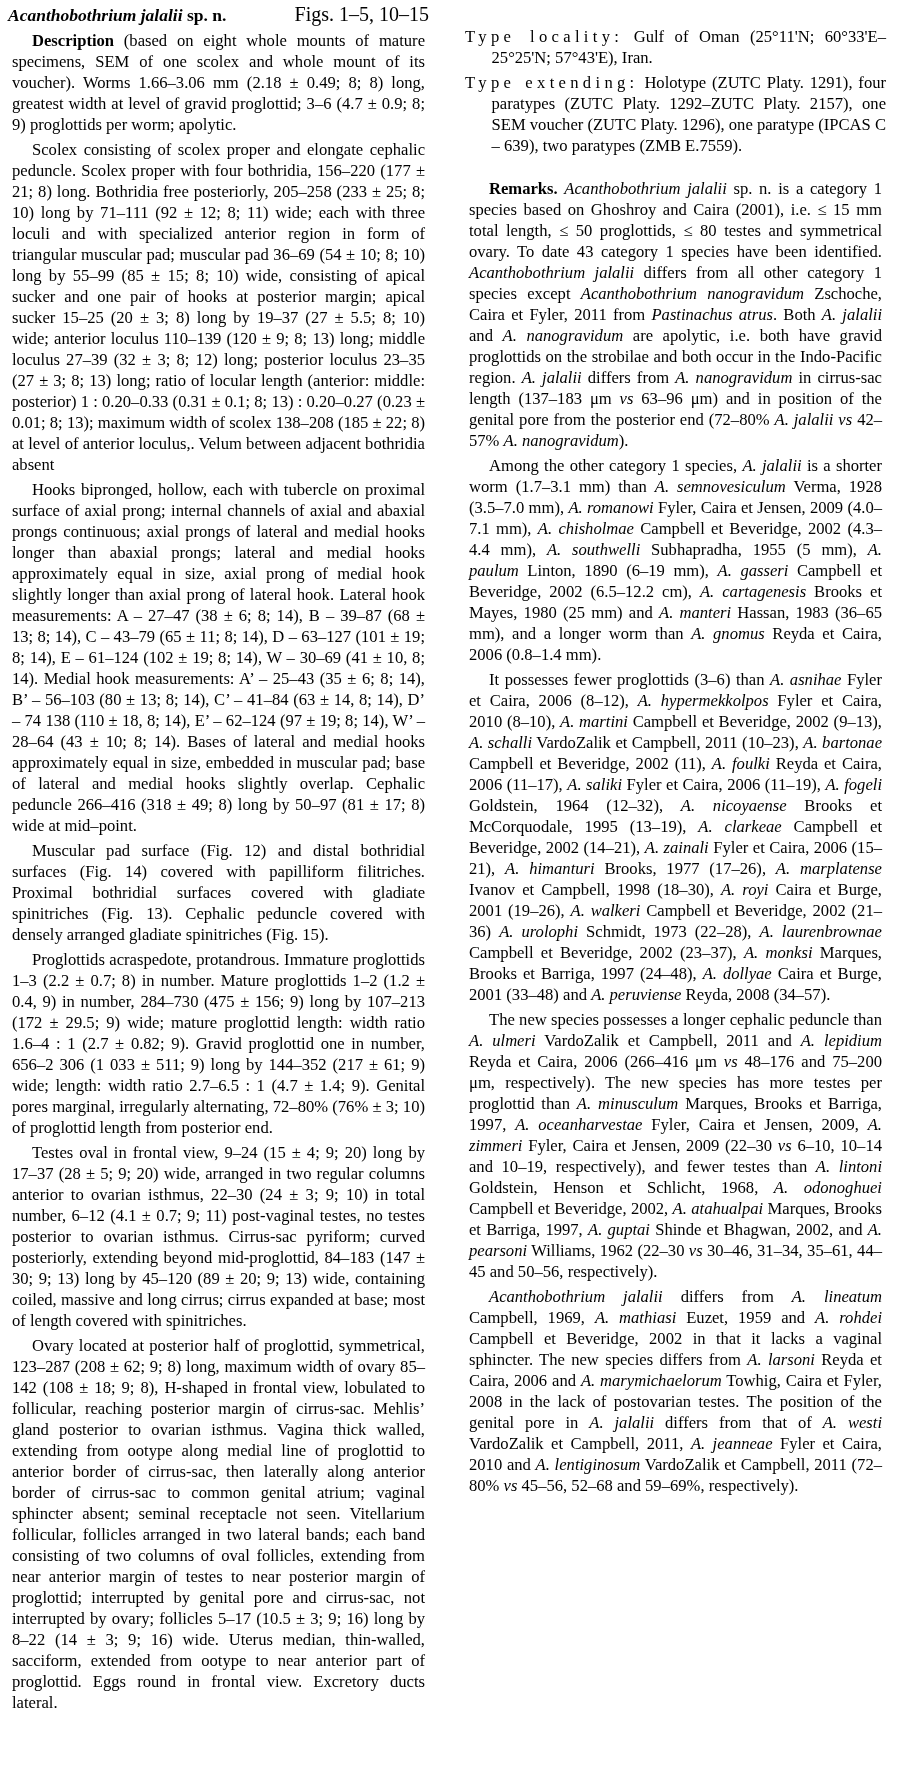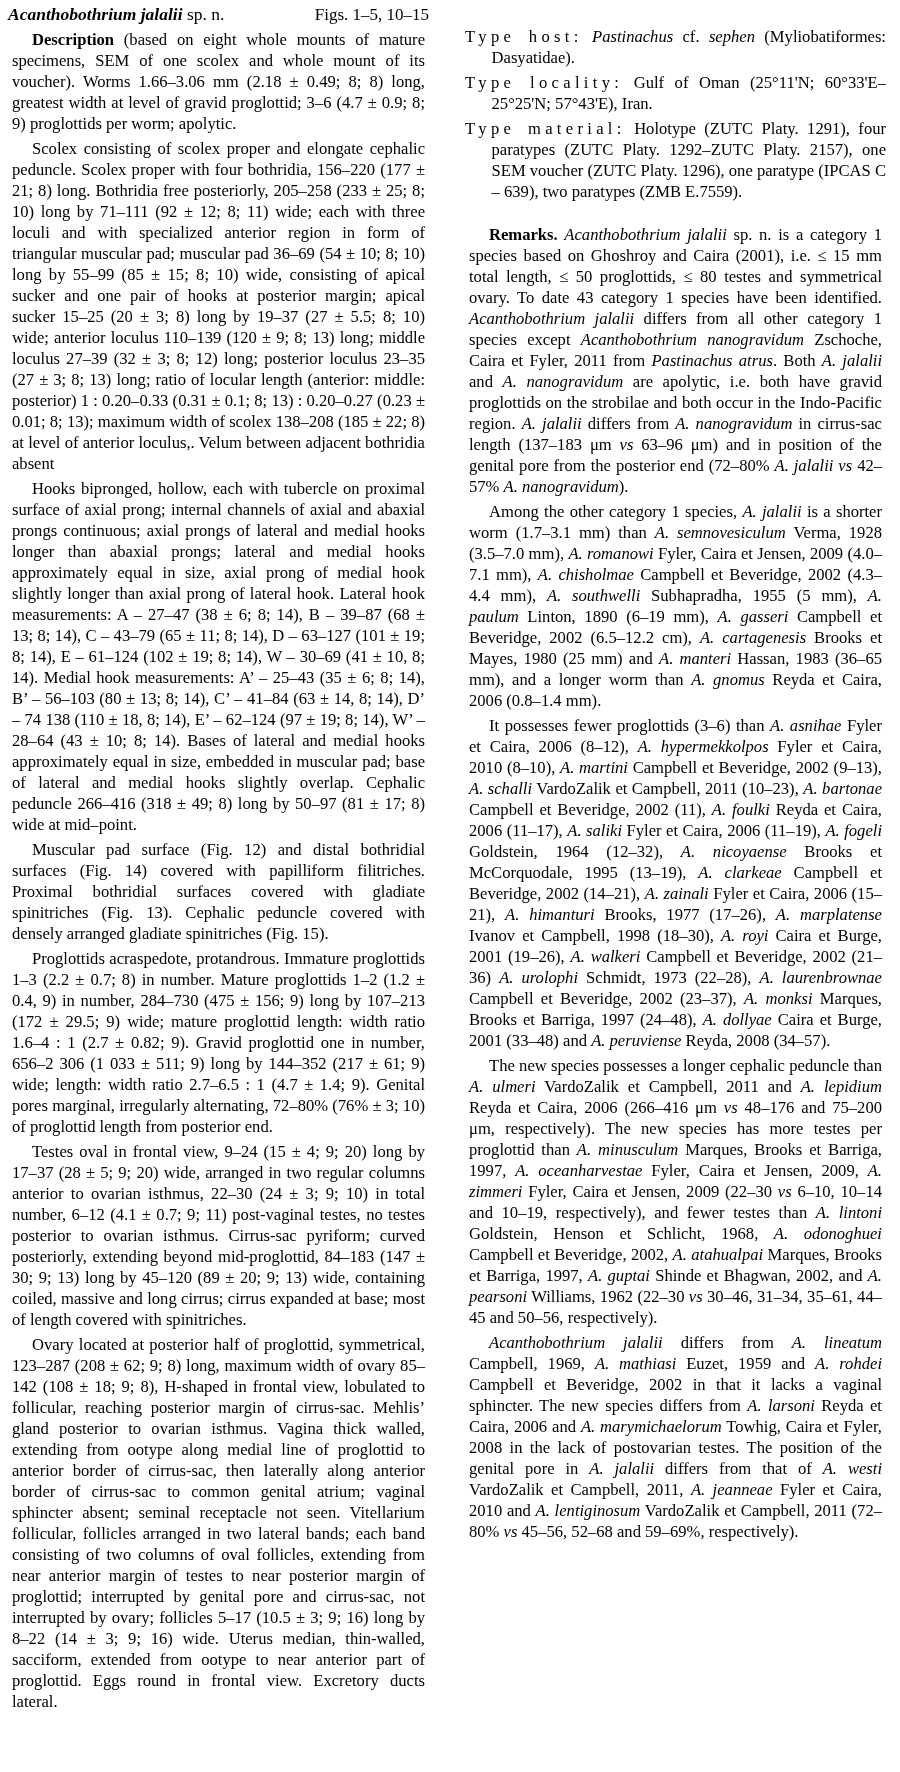--- a/index.html
+++ b/index.html
@@ -34,24 +34,24 @@
     margin-bottom: 2px;
     text-align: left;
   }
   .title-species {
     font-weight: bold;
     font-style: italic;
     font-size: 17.5px;
   }
   .title-rank {
     font-style: normal;
-    font-weight: normal;
+    font-weight: bold;
   }
   .title-figs {
-    font-size: 17px;
+    font-size: 20px;
   }
   p.body-par {
     margin: 4px;
     text-indent: 20px;
   }
   .right-col {
     padding-top: 22px;
   }
   p.entry {
     margin: 0 0 4px 0;
@@ -82,33 +82,29 @@
     <p class="body-par">Scolex consisting of scolex proper and elongate cephalic peduncle. Scolex proper with four bothridia, 156–220 (177 ± 21; 8) long. Bothridia free posteriorly, 205–258 (233 ± 25; 8; 10) long by 71–111 (92 ± 12; 8; 11) wide; each with three loculi and with specialized anterior region in form of triangular muscular pad; muscular pad 36–69 (54 ± 10; 8; 10) long by 55–99 (85 ± 15; 8; 10) wide, consisting of apical sucker and one pair of hooks at posterior margin; apical sucker 15–25 (20 ± 3; 8) long by 19–37 (27 ± 5.5; 8; 10) wide; anterior loculus 110–139 (120 ± 9; 8; 13) long; middle loculus 27–39 (32 ± 3; 8; 12) long; posterior loculus 23–35 (27 ± 3; 8; 13) long; ratio of locular length (anterior: middle: posterior) 1 : 0.20–0.33 (0.31 ± 0.1; 8; 13) : 0.20–0.27 (0.23 ± 0.01; 8; 13); maximum width of scolex 138–208 (185 ± 22; 8) at level of anterior loculus,. Velum between adjacent bothridia absent</p>
     <p class="body-par">Hooks bipronged, hollow, each with tubercle on proximal surface of axial prong; internal channels of axial and abaxial prongs continuous; axial prongs of lateral and medial hooks longer than abaxial prongs; lateral and medial hooks approximately equal in size, axial prong of medial hook slightly longer than axial prong of lateral hook. Lateral hook measurements: A – 27–47 (38 ± 6; 8; 14), B – 39–87 (68 ± 13; 8; 14), C – 43–79 (65 ± 11; 8; 14), D – 63–127 (101 ± 19; 8; 14), E – 61–124 (102 ± 19; 8; 14), W – 30–69 (41 ± 10, 8; 14). Medial hook measurements: A’ – 25–43 (35 ± 6; 8; 14), B’ – 56–103 (80 ± 13; 8; 14), C’ – 41–84 (63 ± 14, 8; 14), D’ – 74 138 (110 ± 18, 8; 14), E’ – 62–124 (97 ± 19; 8; 14), W’ – 28–64 (43 ± 10; 8; 14). Bases of lateral and medial hooks approximately equal in size, embedded in muscular pad; base of lateral and medial hooks slightly overlap. Cephalic peduncle 266–416 (318 ± 49; 8) long by 50–97 (81 ± 17; 8) wide at mid–point.</p>
     <p class="body-par">Muscular pad surface (Fig. 12) and distal bothridial surfaces (Fig. 14) covered with papilliform filitriches. Proximal bothridial surfaces covered with gladiate spinitriches (Fig. 13). Cephalic peduncle covered with densely arranged gladiate spinitriches (Fig. 15).</p>
     <p class="body-par">Proglottids acraspedote, protandrous. Immature proglottids 1–3 (2.2 ± 0.7; 8) in number. Mature proglottids 1–2 (1.2 ± 0.4, 9) in number, 284–730 (475 ± 156; 9) long by 107–213 (172 ± 29.5; 9) wide; mature proglottid length: width ratio 1.6–4 : 1 (2.7 ± 0.82; 9). Gravid proglottid one in number, 656–2 306 (1 033 ± 511; 9) long by 144–352 (217 ± 61; 9) wide; length: width ratio 2.7–6.5 : 1 (4.7 ± 1.4; 9). Genital pores marginal, irregularly alternating, 72–80% (76% ± 3; 10) of proglottid length from posterior end.</p>
     <p class="body-par">Testes oval in frontal view, 9–24 (15 ± 4; 9; 20) long by 17–37 (28 ± 5; 9; 20) wide, arranged in two regular columns anterior to ovarian isthmus, 22–30 (24 ± 3; 9; 10) in total number, 6–12 (4.1 ± 0.7; 9; 11) post-vaginal testes, no testes posterior to ovarian isthmus. Cirrus-sac pyriform; curved posteriorly, extending beyond mid-proglottid, 84–183 (147 ± 30; 9; 13) long by 45–120 (89 ± 20; 9; 13) wide, containing coiled, massive and long cirrus; cirrus expanded at base; most of length covered with spinitriches.</p>
     <p class="body-par">Ovary located at posterior half of proglottid, symmetrical, 123–287 (208 ± 62; 9; 8) long, maximum width of ovary 85–142 (108 ± 18; 9; 8), H-shaped in frontal view, lobulated to follicular, reaching posterior margin of cirrus-sac. Mehlis’ gland posterior to ovarian isthmus. Vagina thick walled, extending from ootype along medial line of proglottid to anterior border of cirrus-sac, then laterally along anterior border of cirrus-sac to common genital atrium; vaginal sphincter absent; seminal receptacle not seen. Vitellarium follicular, follicles arranged in two lateral bands; each band consisting of two columns of oval follicles, extending from near anterior margin of testes to near posterior margin of proglottid; interrupted by genital pore and cirrus-sac, not interrupted by ovary; follicles 5–17 (10.5 ± 3; 9; 16) long by 8–22 (14 ± 3; 9; 16) wide. Uterus median, thin-walled, sacciform, extended from ootype to near anterior part of proglottid. Eggs round in frontal view. Excretory ducts lateral.</p>
   </div>
 
   <div class="col right-col">
 
-    <p class="entry">
-      <span class="entry-label">Type host:</span>
-      <span class="entry-text"><i>Pastinachus</i> cf. <i>sephen</i> (Myliobatiformes: Dasyatidae).</span>
-    </p>
 
     <p class="entry">
       <span class="entry-label">Type locality:</span>
       <span class="entry-text">Gulf of Oman (25°11'N; 60°33'E–25°25'N; 57°43'E), Iran.</span>
     </p>
 
 
     <p class="entry">
-      <span class="entry-label">Type material:</span>
+      <span class="entry-label">Type extending:</span>
       <span class="entry-text">Holotype (ZUTC Platy. 1291), four paratypes (ZUTC Platy. 1292–ZUTC Platy. 2157), one SEM voucher (ZUTC Platy. 1296), one paratype (IPCAS C – 639), two paratypes (ZMB E.7559).</span>
     </p>
 
 
     <div class="remarks-block">
       <p class="body-par"><b>Remarks.</b> <i>Acanthobothrium jalalii</i> sp. n. is a category 1 species based on Ghoshroy and Caira (2001), i.e. ≤ 15 mm total length, ≤ 50 proglottids, ≤ 80 testes and symmetrical ovary. To date 43 category 1 species have been identified. <i>Acanthobothrium jalalii</i> differs from all other category 1 species except <i>Acanthobothrium nanogravidum</i> Zschoche, Caira et Fyler, 2011 from <i>Pastinachus atrus</i>. Both <i>A. jalalii</i> and <i>A. nanogravidum</i> are apolytic, i.e. both have gravid proglottids on the strobilae and both occur in the Indo-Pacific region. <i>A. jalalii</i> differs from <i>A. nanogravidum</i> in cirrus-sac length (137–183 μm <i>vs</i> 63–96 μm) and in position of the genital pore from the posterior end (72–80% <i>A. jalalii</i> <i>vs</i> 42–57% <i>A. nanogravidum</i>).</p>
       <p class="body-par">Among the other category 1 species, <i>A. jalalii</i> is a shorter worm (1.7–3.1 mm) than <i>A. semnovesiculum</i> Verma, 1928 (3.5–7.0 mm), <i>A. romanowi</i> Fyler, Caira et Jensen, 2009 (4.0–7.1 mm), <i>A. chisholmae</i> Campbell et Beveridge, 2002 (4.3–4.4 mm), <i>A. southwelli</i> Subhapradha, 1955 (5 mm), <i>A. paulum</i> Linton, 1890 (6–19 mm), <i>A. gasseri</i> Campbell et Beveridge, 2002 (6.5–12.2 cm), <i>A. cartagenesis</i> Brooks et Mayes, 1980 (25 mm) and <i>A. manteri</i> Hassan, 1983 (36–65 mm), and a longer worm than <i>A. gnomus</i> Reyda et Caira, 2006 (0.8–1.4 mm).</p>
       <p class="body-par">It possesses fewer proglottids (3–6) than <i>A. asnihae</i> Fyler et Caira, 2006 (8–12), <i>A. hypermekkolpos</i> Fyler et Caira, 2010 (8–10), <i>A. martini</i> Campbell et Beveridge, 2002 (9–13), <i>A. schalli</i> VardoZalik et Campbell, 2011 (10–23), <i>A. bartonae</i> Campbell et Beveridge, 2002 (11), <i>A. foulki</i> Reyda et Caira, 2006 (11–17), <i>A. saliki</i> Fyler et Caira, 2006 (11–19), <i>A. fogeli</i> Goldstein, 1964 (12–32), <i>A. nicoyaense</i> Brooks et McCorquodale, 1995 (13–19), <i>A. clarkeae</i> Campbell et Beveridge, 2002 (14–21), <i>A. zainali</i> Fyler et Caira, 2006 (15–21), <i>A. himanturi</i> Brooks, 1977 (17–26), <i>A. marplatense</i> Ivanov et Campbell, 1998 (18–30), <i>A. royi</i> Caira et Burge, 2001 (19–26), <i>A. walkeri</i> Campbell et Beveridge, 2002 (21–36) <i>A. urolophi</i> Schmidt, 1973 (22–28), <i>A. laurenbrownae</i> Campbell et Beveridge, 2002 (23–37), <i>A. monksi</i> Marques, Brooks et Barriga, 1997 (24–48), <i>A. dollyae</i> Caira et Burge, 2001 (33–48) and <i>A. peruviense</i> Reyda, 2008 (34–57).</p>
       <p class="body-par">The new species possesses a longer cephalic peduncle than <i>A. ulmeri</i> VardoZalik et Campbell, 2011 and <i>A. lepidium</i> Reyda et Caira, 2006 (266–416 μm <i>vs</i> 48–176 and 75–200 μm, respectively). The new species has more testes per proglottid than <i>A. minusculum</i> Marques, Brooks et Barriga, 1997, <i>A. oceanharvestae</i> Fyler, Caira et Jensen, 2009, <i>A. zimmeri</i> Fyler, Caira et Jensen, 2009 (22–30 <i>vs</i> 6–10, 10–14 and 10–19, respectively), and fewer testes than <i>A. lintoni</i> Goldstein, Henson et Schlicht, 1968, <i>A. odonoghuei</i> Campbell et Beveridge, 2002, <i>A. atahualpai</i> Marques, Brooks et Barriga, 1997, <i>A. guptai</i> Shinde et Bhagwan, 2002, and <i>A. pearsoni</i> Williams, 1962 (22–30 <i>vs</i> 30–46, 31–34, 35–61, 44–45 and 50–56, respectively).</p>
       <p class="body-par"><i>Acanthobothrium jalalii</i> differs from <i>A. lineatum</i> Campbell, 1969, <i>A. mathiasi</i> Euzet, 1959 and <i>A. rohdei</i> Campbell et Beveridge, 2002 in that it lacks a vaginal sphincter. The new species differs from <i>A. larsoni</i> Reyda et Caira, 2006 and <i>A. marymichaelorum</i> Towhig, Caira et Fyler, 2008 in the lack of postovarian testes. The position of the genital pore in <i>A. jalalii</i> differs from that of <i>A. westi</i> VardoZalik et Campbell, 2011, <i>A. jeanneae</i> Fyler et Caira, 2010 and <i>A. lentiginosum</i> VardoZalik et Campbell, 2011 (72–80% <i>vs</i> 45–56, 52–68 and 59–69%, respectively).</p>

